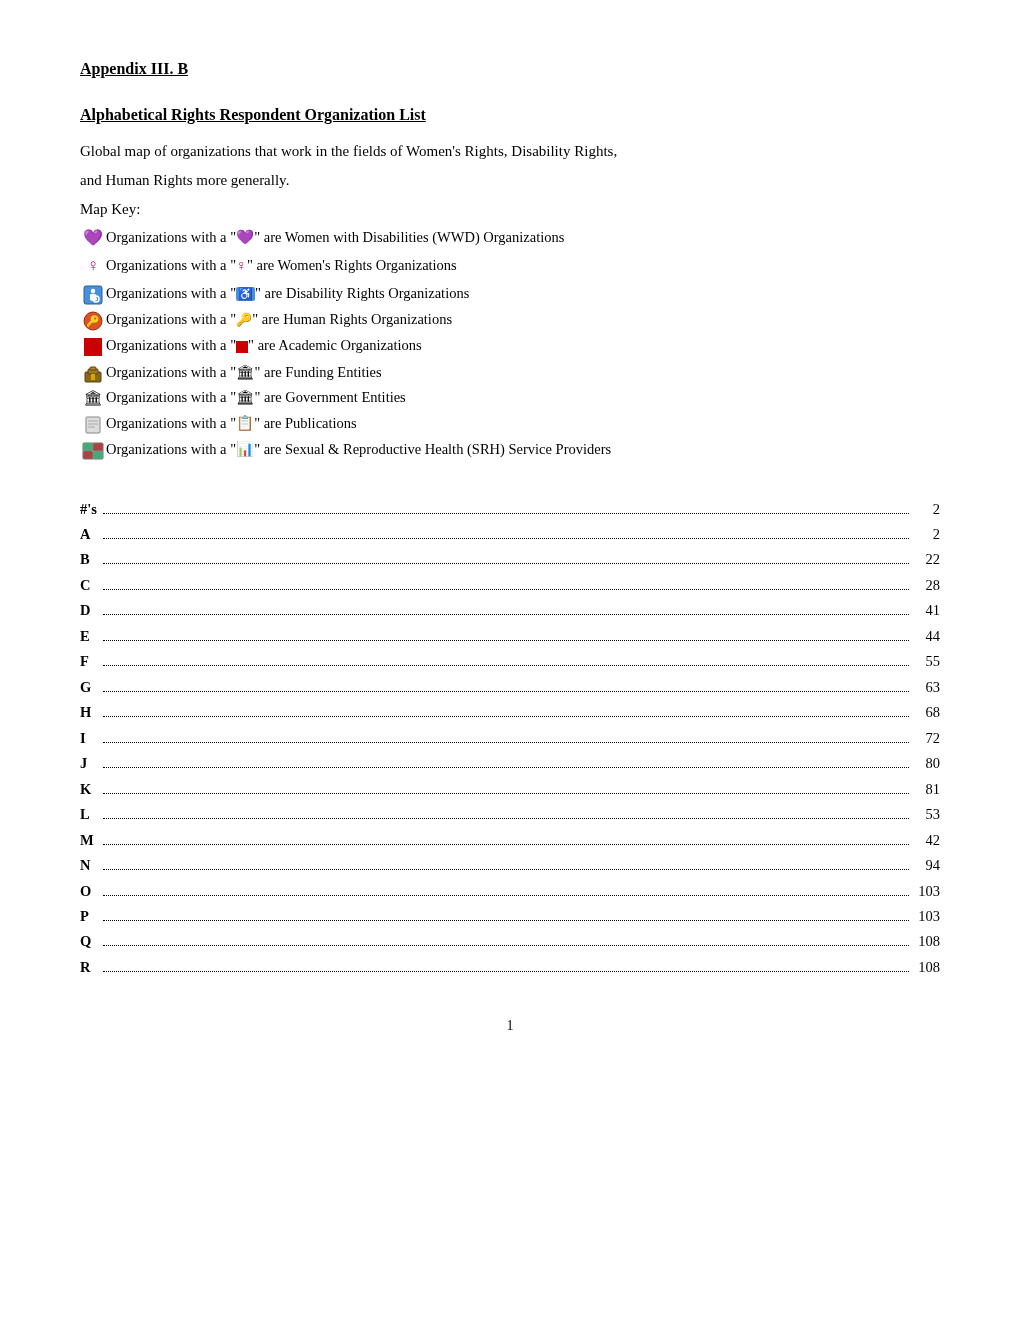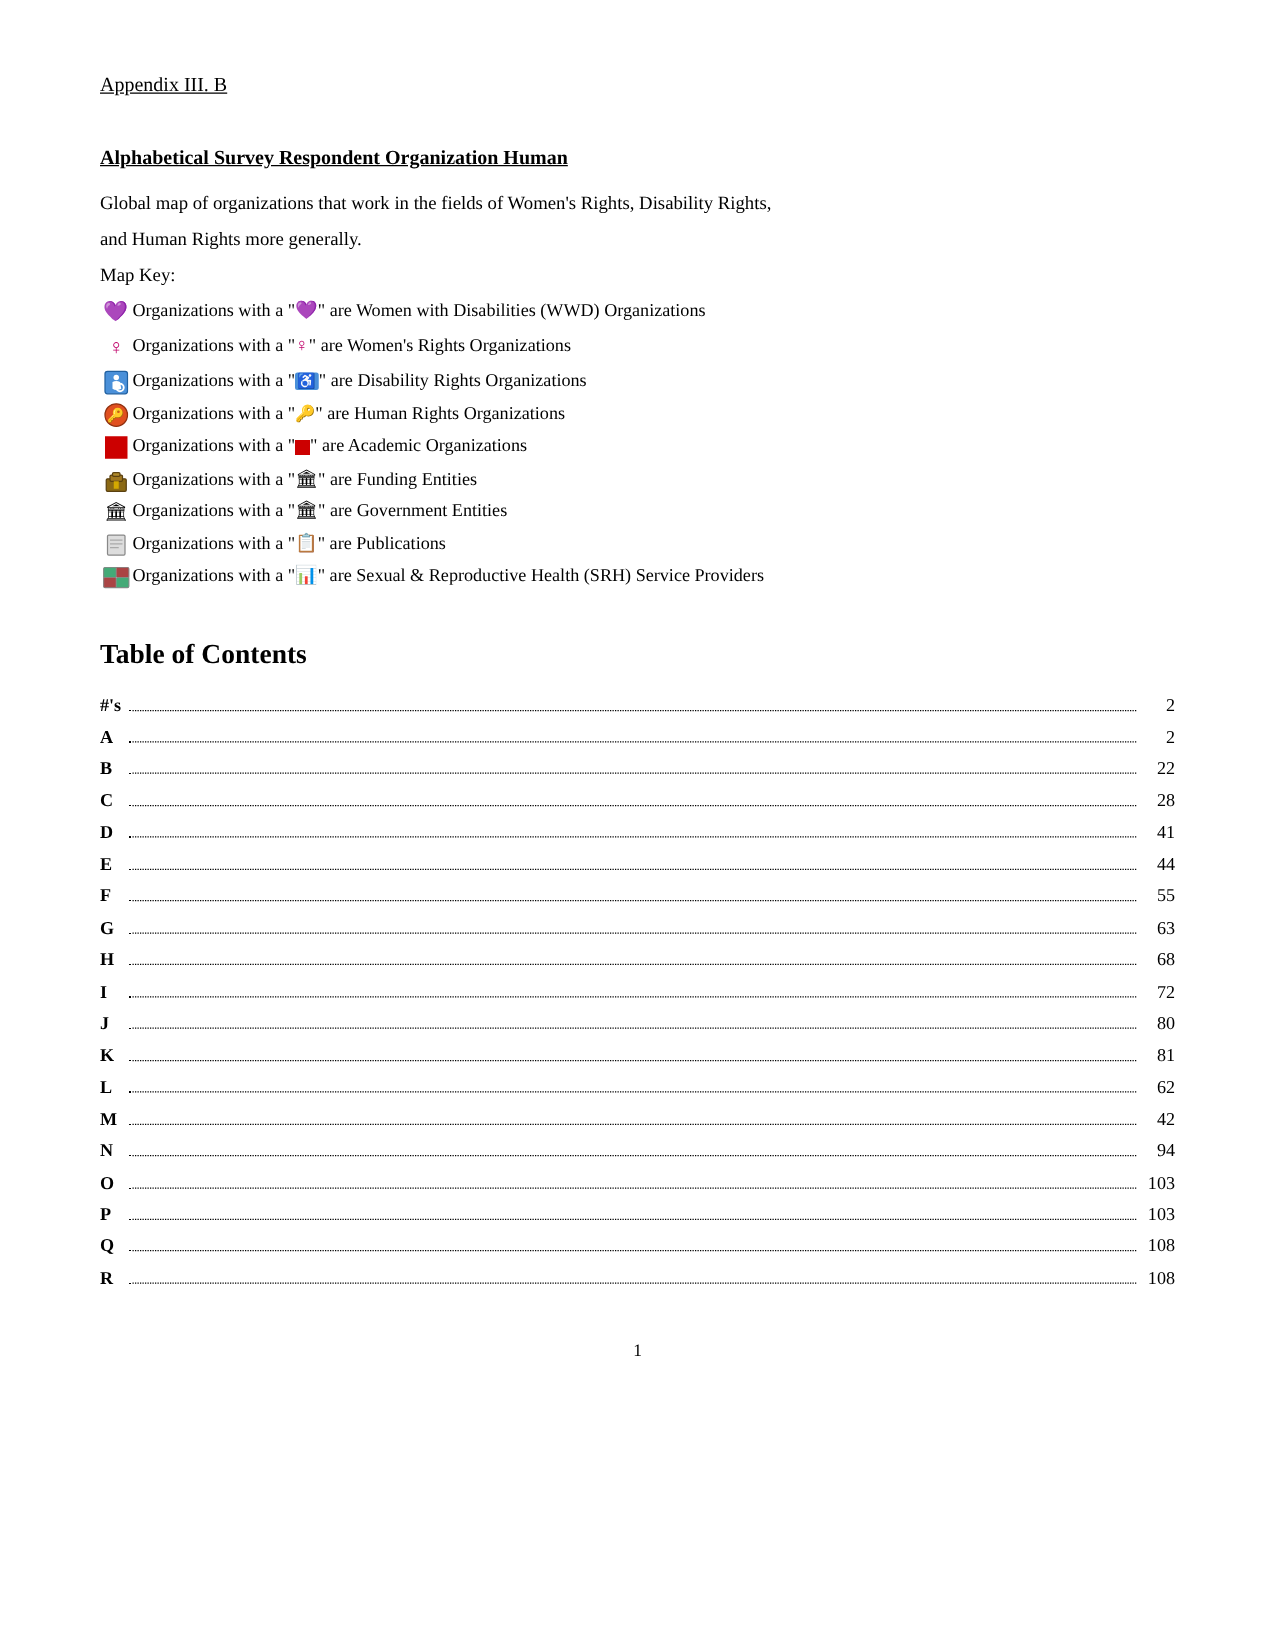--- a/index.html
+++ b/index.html
@@ -6,24 +6,24 @@
     body {
       background: #fff;
       font-family: "Times New Roman", Times, serif;
       font-size: 15px;
       color: #000;
       padding: 60px 80px;
       max-width: 1020px;
       margin: 0 auto;
     }
     .appendix-title {
-      font-weight: normal;
+      font-weight: bold;
       text-decoration: underline;
       font-size: 16px;
-      margin-bottom: 40px;
+      margin-bottom: 28px;
     }
     .section-title {
       font-weight: bold;
       text-decoration: underline;
       font-size: 16px;
       margin-bottom: 16px;
     }
     .intro-text {
       font-size: 15px;
       margin-bottom: 6px;
@@ -88,21 +88,21 @@
       margin-top: 40px;
       font-size: 14px;
     }
     .purple-heart { color: #6a0dad; }
   </style>
 </head>
 <body>
 
 <div class="appendix-title">Appendix III. B</div>
 
-<div class="section-title">Alphabetical Survey Respondent Organization Human</div>
+<div class="section-title">Alphabetical Rights Respondent Organization List</div>
 
 <p class="intro-text">Global map of organizations that work in the fields of Women's Rights, Disability Rights,</p>
 <p class="intro-text">and Human Rights more generally.</p>
 <p class="map-key-label">Map Key:</p>
 
 <div>
 
   <div class="key-item">
     <span class="key-icon purple-heart">💜</span>
     <span class="key-text">
@@ -198,21 +198,20 @@
       </svg>
     </span>
     <span class="key-text">
       Organizations with a "📊" are Sexual &amp; Reproductive Health (SRH) Service Providers
     </span>
   </div>
 
 </div>
 
 <div class="toc-section">
-  <div class="toc-heading">Table of Contents</div>
 
   <div id="toc-list">
       <div class="toc-item">
         <span class="toc-letter">#'s</span>
         <span class="toc-dots"></span>
         <span class="toc-page">2</span>
       </div>
       <div class="toc-item">
         <span class="toc-letter">A</span>
         <span class="toc-dots"></span>
@@ -264,21 +263,21 @@
         <span class="toc-page">80</span>
       </div>
       <div class="toc-item">
         <span class="toc-letter">K</span>
         <span class="toc-dots"></span>
         <span class="toc-page">81</span>
       </div>
       <div class="toc-item">
         <span class="toc-letter">L</span>
         <span class="toc-dots"></span>
-        <span class="toc-page">62</span>
+        <span class="toc-page">53</span>
       </div>
       <div class="toc-item">
         <span class="toc-letter">M</span>
         <span class="toc-dots"></span>
         <span class="toc-page">42</span>
       </div>
       <div class="toc-item">
         <span class="toc-letter">N</span>
         <span class="toc-dots"></span>
         <span class="toc-page">94</span>

